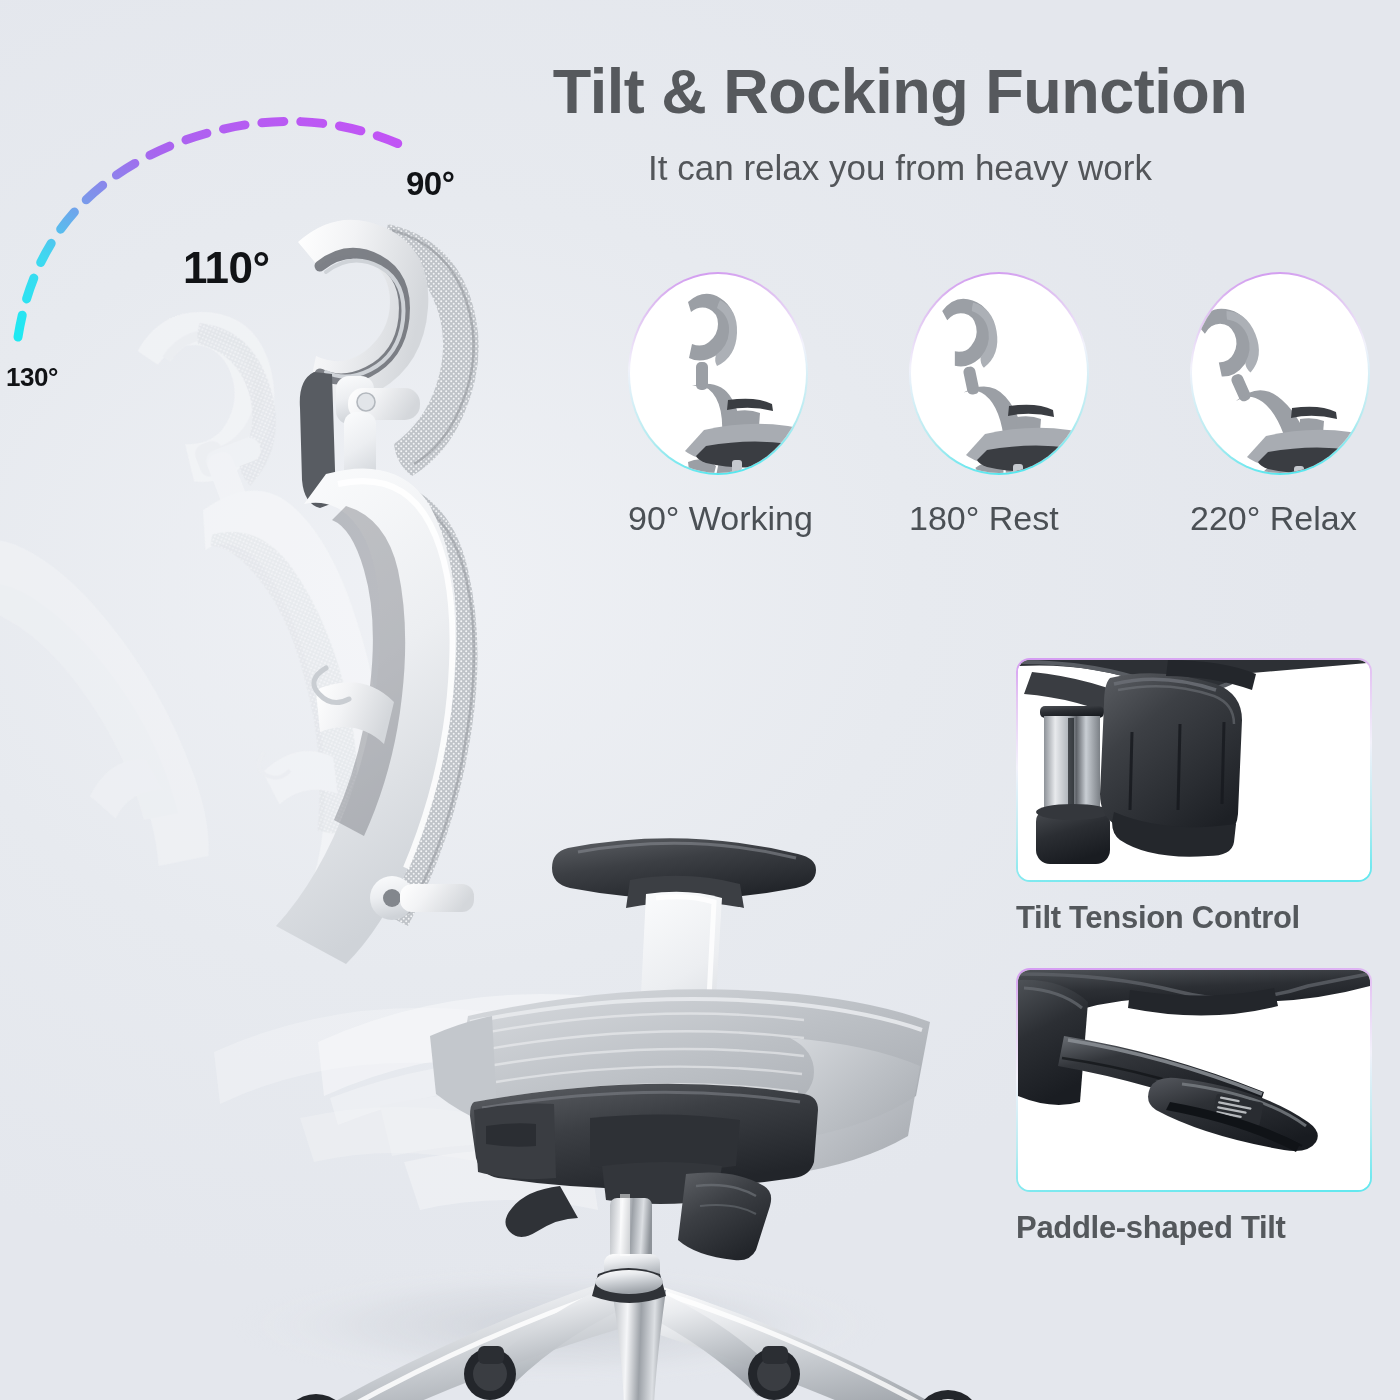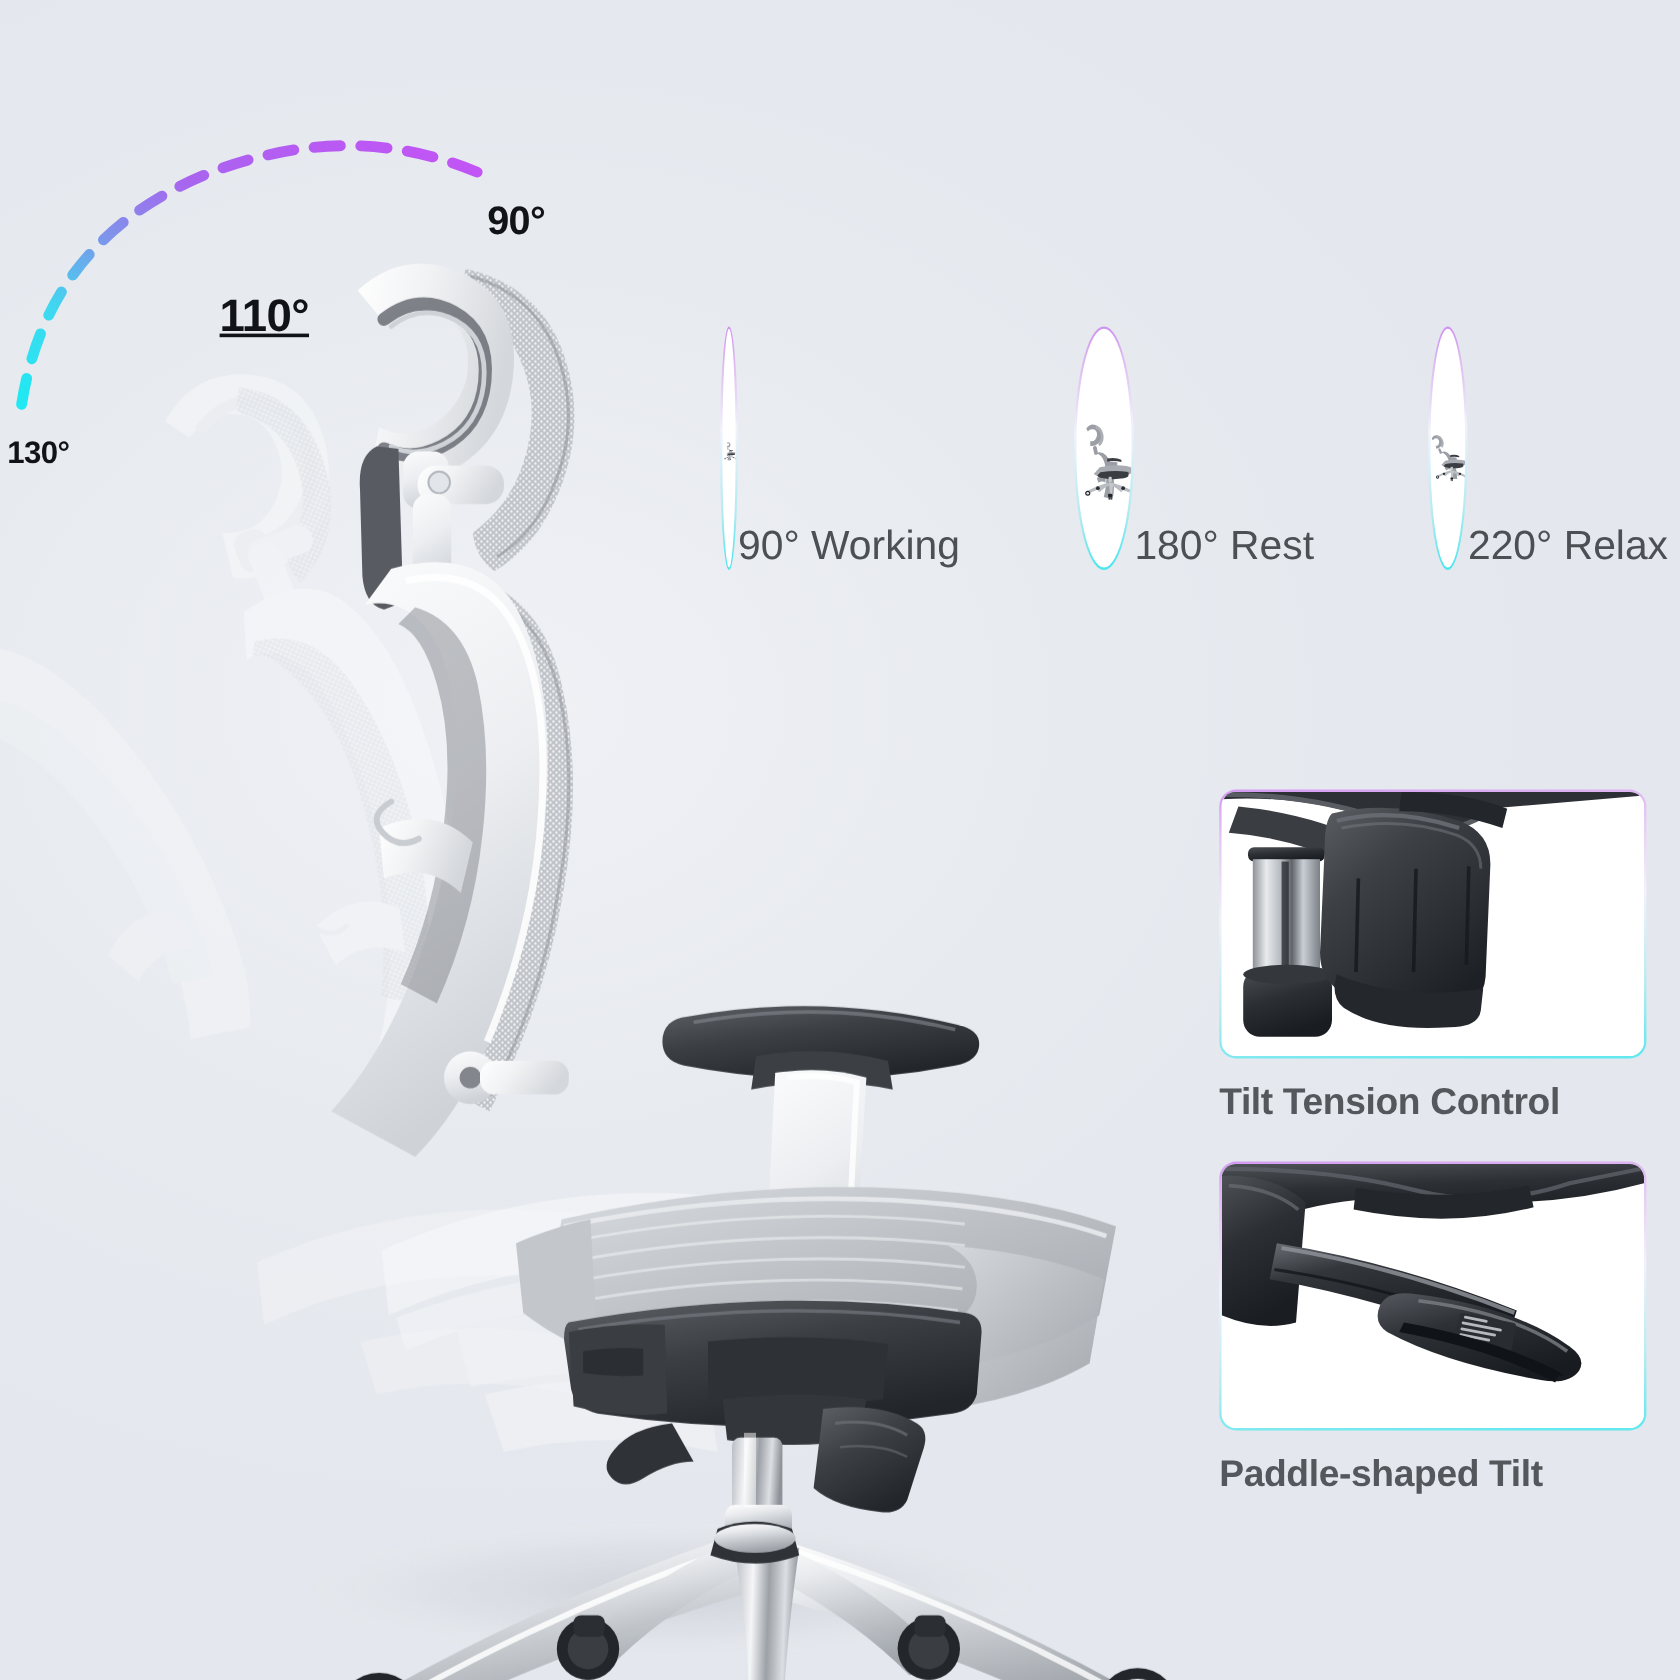--- a/index.html
+++ b/index.html
@@ -54,21 +54,21 @@
   
   .angle-label {
     position: absolute;
     font-weight: bold;
     color: #111316;
     letter-spacing: -0.5px;
     white-space: nowrap;
     text-align: right;
   }
   .angle-130 { left: 6px;   top: 362px; font-size: 26px; }
-  .angle-110 { left: 183px; top: 243px; font-size: 38px; text-decoration: underline; }
+  .angle-110 { left: 183px; top: 243px; font-size: 44px; }
   .angle-90  { left: 406px; top: 165px; font-size: 33px; }
 
   
   .arc-svg {
     position: absolute;
     left: 0; top: 100px;
     width: 440px; height: 280px;
     overflow: visible;
   }
 
@@ -77,22 +77,23 @@
     position: absolute;
     left: 600px;
     top: 272px;
     width: 790px;
     display: flex;
     justify-content: space-between;
   }
   .state {
     width: 200px;
     display: flex;
-    flex-direction: row;
-    align-items: flex-end;
+    flex-direction: column;
+    align-items: flex-start;
+    margin-left: 28px;
   }
   .state-circle {
     position: relative;
     width: 180px;
     height: 203px;
     border-radius: 50%;
     padding: 2px;
     background: linear-gradient(172deg, #cd8df0 0%, #dcb8f0 14%, #f2f2fb 42%, #b2ebf0 76%, #4fe6ee 96%);
   }
   .state-circle-inner {
@@ -400,20 +401,24 @@
         <stop offset="1" stop-color="#c254f5"></stop>
       </linearGradient>
     </defs>
     <path d="M18 237 Q40 96 180 42 Q300 -2 408 48" fill="none" stroke="url(#arcGrad)" stroke-width="9" stroke-linecap="round" stroke-dasharray="22 17"></path>
   </svg>
 
   <div class="angle-label angle-130">130°</div>
   <div class="angle-label angle-110">110°</div>
   <div class="angle-label angle-90">90°</div>
 
+  <div class="header">
+    <div class="main-title">Tilt &amp; Rocking Function</div>
+    <div class="subtitle">It can relax you from heavy work</div>
+  </div>
 
   <div class="states">
 
     <div class="state">
       <div class="state-circle">
         <div class="state-circle-inner">
           <svg viewBox="0 0 176 199" width="100%" height="100%">
             <g fill="#9b9fa5">
 
               <path d="M58 28 q16 -14 32 -4 q16 10 14 29 q-2 20 -19 29 q-14 8 -26 2 l3 -14 q10 4 17 -2 q9 -7 9 -18 q0 -11 -9 -15 q-9 -4 -18 3 z"></path>

